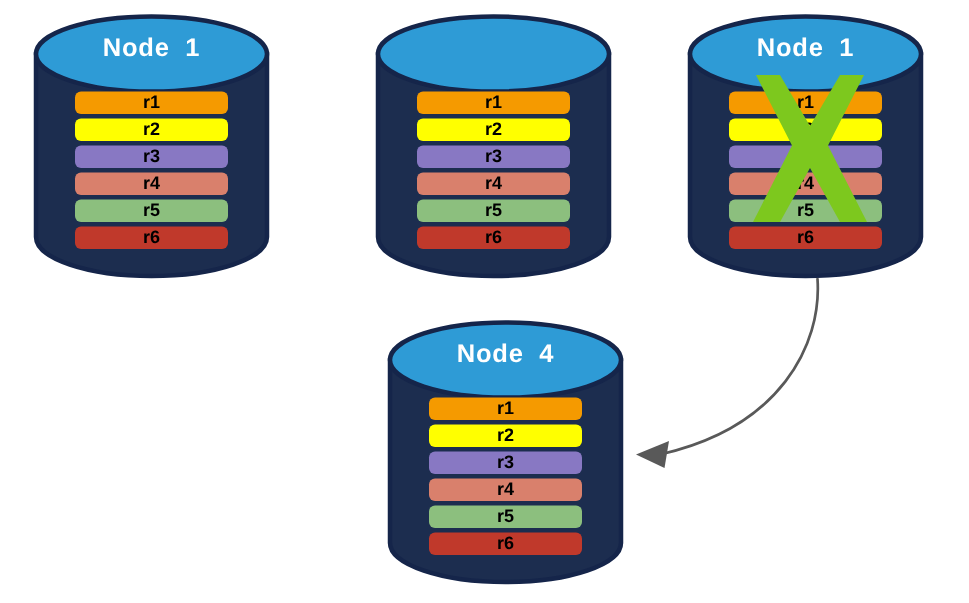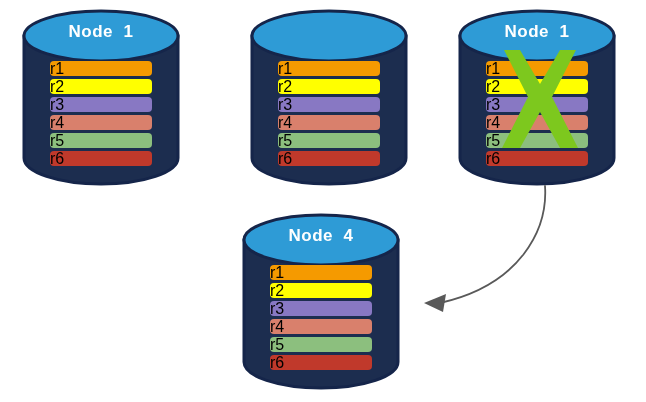--- a/index.html
+++ b/index.html
@@ -51,23 +51,23 @@
     position: absolute;
     left: 28px;
     top: 53px;
     width: 102px;
   }
   .record {
     position: relative;
     height: 15px;
     margin-bottom: 3px;
     border-radius: 4px;
-    text-align: left;
-    font-size: 16px;
-    font-weight: normal;
+    text-align: center;
+    font-size: 12px;
+    font-weight: bold;
     color: #000000;
     line-height: 15px;
     font-family: "Liberation Sans", sans-serif;
   }
   .x-mark {
     position: absolute;
     left: 36px;
     top: 42px;
     width: 92px;
     height: 98px;
@@ -130,21 +130,21 @@
       <div class="record" style="background: rgb(136, 120, 195);">r3</div>
       <div class="record" style="background: rgb(217, 128, 108);">r4</div>
       <div class="record" style="background: rgb(140, 191, 126);">r5</div>
       <div class="record" style="background: rgb(192, 57, 43);">r6</div>
     </div>
     <svg class="x-mark" viewBox="0 0 92 98">
       <polygon points="10,0 26,0 46,34 66,0 82,0 58,47 84,98 66,98 46,62 26,98 8,98 34,47" fill="#7DC81E"></polygon>
     </svg>
   </div>
 
-  <div class="node" style="left:242px; top:212px;">
+  <div class="node" style="left:258px; top:212px;">
     <svg class="node-svg" viewBox="0 0 158 178">
       <path d="M2,28 L2,150 A77,26 0 0 0 156,150 L156,28 Z" fill="#1C2D4F" stroke="#15254a" stroke-width="3"></path>
       <ellipse cx="79" cy="28" rx="77" ry="25" fill="#2E9BD6" stroke="#15254a" stroke-width="3"></ellipse>
     </svg>
     <div class="node-title">Node  4</div>
     <div class="records">
       <div class="record" style="background: rgb(245, 154, 0);">r1</div>
       <div class="record" style="background: rgb(255, 255, 0);">r2</div>
       <div class="record" style="background: rgb(136, 120, 195);">r3</div>
       <div class="record" style="background: rgb(217, 128, 108);">r4</div>

